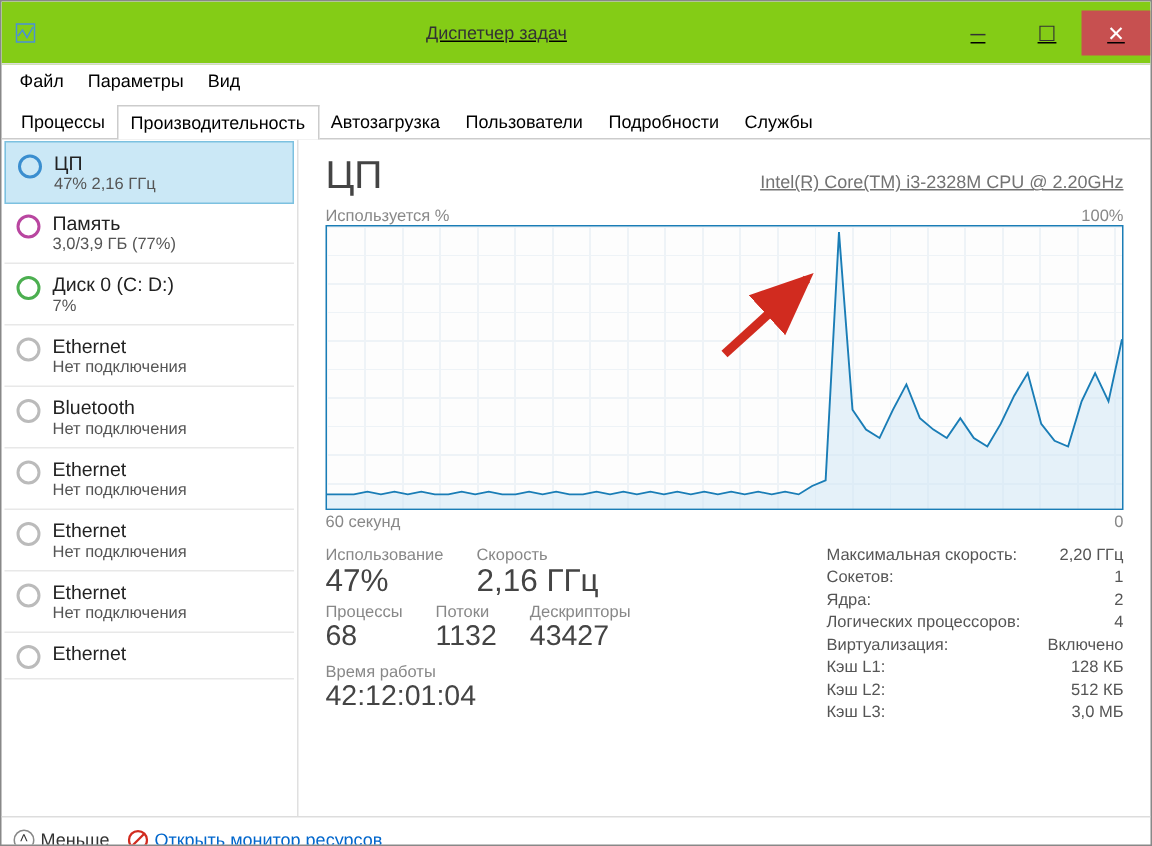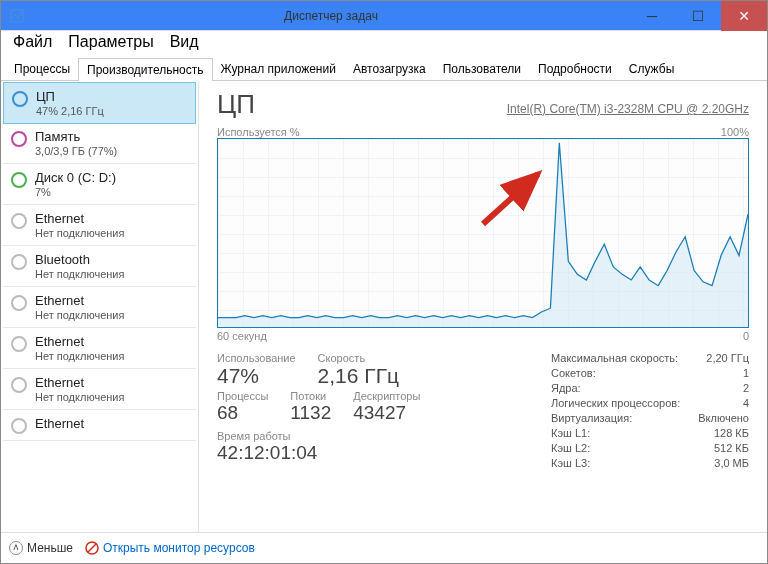--- a/index.html
+++ b/index.html
@@ -1,23 +1,23 @@
 <!DOCTYPE html>
 <html><head>
 <meta charset="utf-8">
 <style>
 * { margin:0; padding:0; box-sizing:border-box; font-family:"Segoe UI",Tahoma,sans-serif; }
 body { background:#fff; width:768px; height:564px; overflow:hidden; border:1px solid #888; }
-.titlebar { height:30px; display:flex; align-items:center; background:#3b82f6; border-bottom:1px solid #ddd; }
+.titlebar { height:42px; display:flex; align-items:center; background:#84cc16; border-bottom:1px solid #ddd;text-decoration:underline; }
 .titlebar .icon { width:16px; height:16px; margin:0 8px; }
 .titlebar .title { flex:1; text-align:center; font-size:12px; color:#333; }
 .win-btns { display:flex; }
 .win-btn { width:46px; height:30px; display:flex; align-items:center; justify-content:center; font-size:14px; color:#333; }
 .win-btn.close { background:#c75050; color:#fff; }
-.menubar { height:22px; display:flex; align-items:center; padding:0 4px; font-size:16px; }
+.menubar { height:22px; display:flex; align-items:center; padding:0 4px; font-size:12px; }
 .menubar span { padding:2px 8px; cursor:default; }
 .tabs { display:flex; border-bottom:1px solid #ccc; padding:4px 4px 0 4px; font-size:12px; }
 .tab { padding:4px 8px; border:1px solid transparent; border-bottom:none; margin-right:-1px; cursor:default; }
 .tab.active { border-color:#ccc; background:#fff; position:relative; top:1px; }
 .content { display:flex; height:calc(100% - 30px - 22px - 29px - 30px); }
 .sidebar { width:198px; border-right:1px solid #e0e0e0; overflow-y:auto; padding:2px; }
 .side-item { padding:6px 8px; border-bottom:1px solid #e8e8e8; display:flex; align-items:flex-start; gap:8px; cursor:default; }
 .side-item.selected { background:#cbe8f6; border:1px solid #7cc1e0; margin:-1px 0; }
 .side-ring { width:16px; height:16px; border:2px solid #bbb; border-radius:50%; flex-shrink:0; margin-top:2px; }
 .side-ring.blue { border-color:#3a8ecf; }
@@ -69,21 +69,20 @@
 
 <div class="menubar">
   <span>Файл</span>
   <span>Параметры</span>
   <span>Вид</span>
 </div>
 
 <div class="tabs">
   <div class="tab">Процессы</div>
   <div class="tab active">Производительность</div>
-  <div class="tab">Журнал приложений</div>
   <div class="tab">Автозагрузка</div>
   <div class="tab">Пользователи</div>
   <div class="tab">Подробности</div>
   <div class="tab">Службы</div>
 </div>
 
 <div class="content">
   <div class="sidebar" id="sidebar">
       <div class="side-item selected">
         <div class="side-ring blue"></div>

